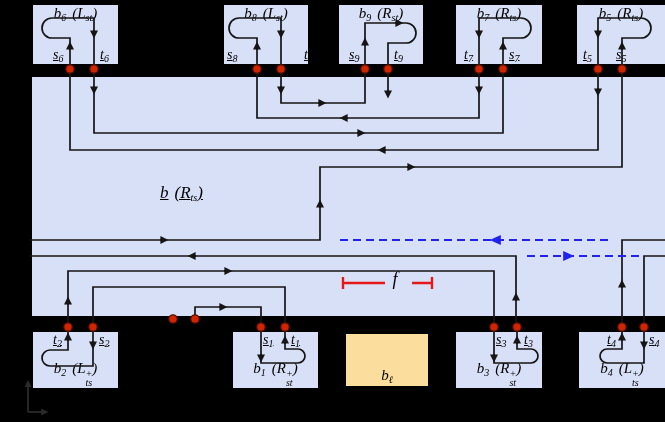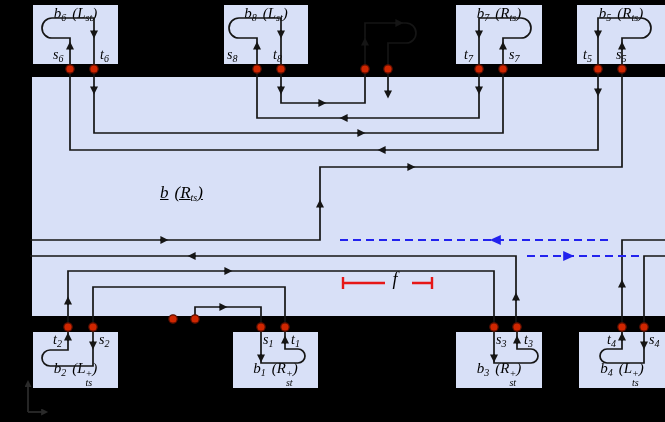--- a/index.html
+++ b/index.html
@@ -6,21 +6,21 @@
   .stage{position:relative;width:665px;height:422px;background:#000;overflow:hidden;
          font-family:"Liberation Serif","DejaVu Serif",serif;color:#000;}
   .region{position:absolute;left:30px;top:75px;width:637px;height:243px;
           background:#d8e0f7;border:2px solid #000;border-right:none;box-sizing:border-box;}
   .box{position:absolute;top:3px;height:63px;background:#d8e0f7;border:2px solid #000;
        box-sizing:border-box;font-style:italic;}
   .box.bottom{top:330px;height:60px;}
   .box.fiberbox{top:332px;height:56px;background:#fbde9d;}
   .box-name{position:absolute;top:0px;left:0;width:100%;text-align:center;font-size:15px;white-space:nowrap;}
   .box.bottom .box-name,.box.fiberbox .box-name{top:auto;bottom:1px;}
-  .port{position:absolute;bottom:0px;font-size:14px;line-height:1;}
+  .port{position:absolute;bottom:0px;font-size:14px;line-height:1;text-decoration:underline;}
   .box.bottom .port{bottom:auto;top:1px;}
   sub{font-size:10px;vertical-align:-3px;font-style:italic;}
   .sp{display:inline-block;width:6px;}
   .ss{display:inline-flex;flex-direction:column;align-items:flex-start;font-size:10px;
       line-height:0.85;vertical-align:-4px;font-style:italic;}
   .main-label{position:absolute;left:160px;top:183px;font-size:17px;font-style:italic;text-decoration:underline;}
   .fiber-label{position:absolute;left:381px;top:269px;width:28px;text-align:center;
                font-size:18px;font-style:italic;}
   svg.overlay{position:absolute;left:0;top:0;}
 </style>
@@ -32,21 +32,26 @@
   <div class="region"></div>
 
   <div class="box" style="left:31px;width:89px">
     <div class="box-name"><i>b</i><sub>6</sub><span class="sp"></span><i>(L</i><sub>st</sub><i>)</i></div>
     <span class="port" style="left:20px"><i>s</i><sub>6</sub></span>
     <span class="port" style="left:67px"><i>t</i><sub>6</sub></span>
   </div>
   <div class="box" style="left:222px;width:88px">
     <div class="box-name"><i>b</i><sub>8</sub><span class="sp"></span><i>(L</i><sub>st</sub><i>)</i></div>
     <span class="port" style="left:3px"><i>s</i><sub>8</sub></span>
-    <span class="port" style="left:49px"><i>t</i><sub>8</sub></span>
+    <span class="port" style="left:80px"><i>t</i><sub>8</sub></span>
+  </div>
+  <div class="box" style="left:337px;width:88px">
+    <div class="box-name"><i>b</i><sub>9</sub><span class="sp"></span><i>(R</i><sub>st</sub><i>)</i></div>
+    <span class="port" style="left:10px"><i>s</i><sub>9</sub></span>
+    <span class="port" style="left:55px"><i>t</i><sub>9</sub></span>
   </div>
   <div class="box" style="left:454px;width:90px">
     <div class="box-name"><i>b</i><sub>7</sub><span class="sp"></span><i>(R</i><sub>ts</sub><i>)</i></div>
     <span class="port" style="left:8px"><i>t</i><sub>7</sub></span>
     <span class="port" style="left:53px"><i>s</i><sub>7</sub></span>
   </div>
   <div class="box" style="left:575px;width:92px">
     <div class="box-name"><i>b</i><sub>5</sub><span class="sp"></span><i>(R</i><sub>ts</sub><i>)</i></div>
     <span class="port" style="left:6px"><i>t</i><sub>5</sub></span>
     <span class="port" style="left:39px"><i>s</i><sub>5</sub></span>
@@ -60,20 +65,23 @@
     <span class="port" style="left:20px"><i>t</i><sub>2</sub></span>
     <span class="port" style="left:66px"><i>s</i><sub>2</sub></span>
   </div>
   <div class="box bottom" style="left:231px;width:89px">
     <div class="box-name"><i>b</i><sub>1</sub><span class="sp"></span><i>(R</i><span class="ss">
           <span>+</span>
           <span>st</span>
         </span><i>)</i></div>
     <span class="port" style="left:30px"><i>s</i><sub>1</sub></span>
     <span class="port" style="left:58px"><i>t</i><sub>1</sub></span>
+  </div>
+  <div class="box fiberbox" style="left:344px;width:86px">
+    <div class="box-name"><i>b</i><sub>ℓ</sub></div>
   </div>
   <div class="box bottom" style="left:454px;width:90px">
     <div class="box-name"><i>b</i><sub>3</sub><span class="sp"></span><i>(R</i><span class="ss">
           <span>+</span>
           <span>st</span>
         </span><i>)</i></div>
     <span class="port" style="left:40px"><i>s</i><sub>3</sub></span>
     <span class="port" style="left:68px"><i>t</i><sub>3</sub></span>
   </div>
   <div class="box bottom" style="left:577px;width:90px">

